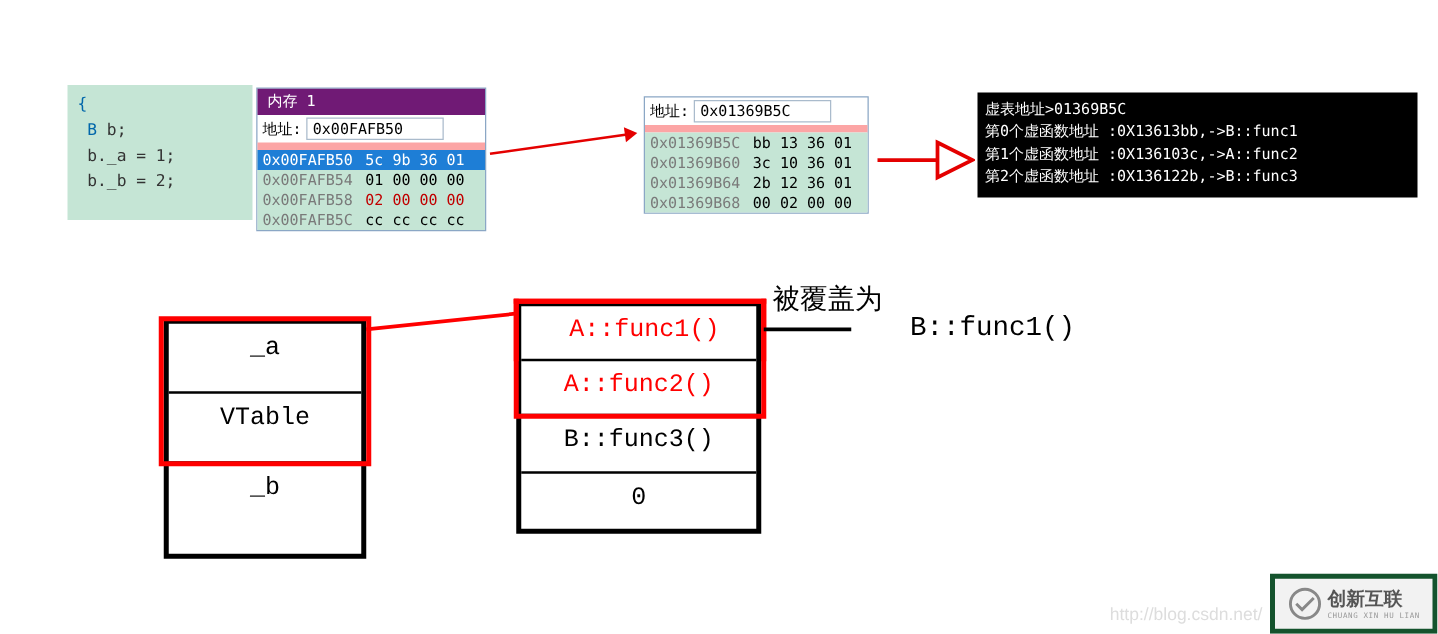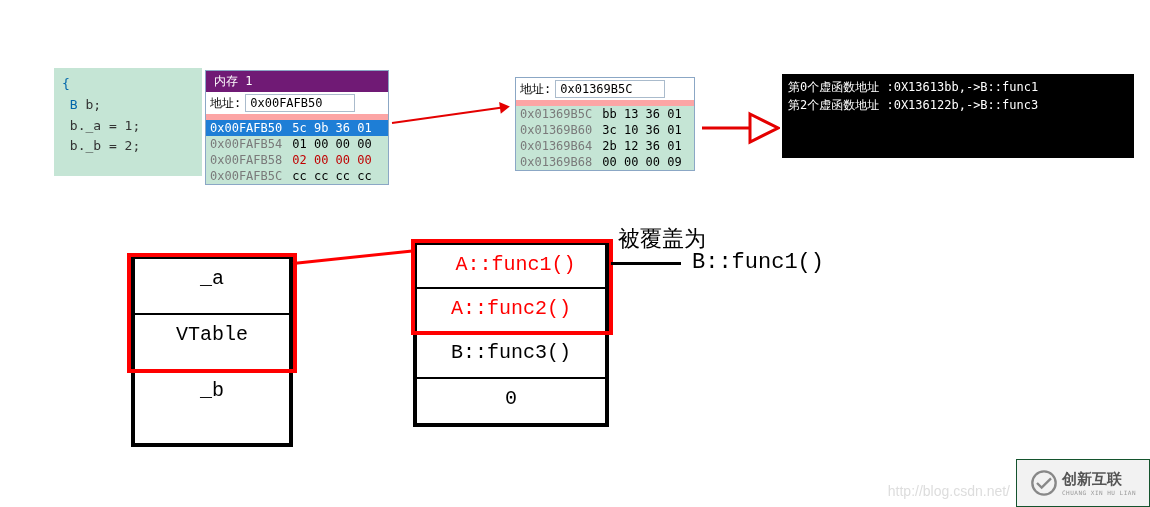--- a/index.html
+++ b/index.html
@@ -37,21 +37,21 @@
   .obj-row { border-bottom: 2px solid #000; text-align: center; font-family: "Courier New", monospace; font-size: 20px; padding: 8px 16px; }
   .obj-row:last-child { border-bottom: none; }
   .red-overlay { position: absolute; border: 4px solid #ff0000; pointer-events: none; }
   .red-text { color: #ff0000; }
   .black-line { position: absolute; height: 3px; background: #000; }
   .red-line { position: absolute; height: 3px; background: #ff0000; }
 
   .anno-text { position: absolute; font-family: "Courier New", "SimSun", monospace; font-size: 22px; }
 
   .watermark { position: absolute; right: 140px; bottom: 8px; color: #ddd; font-size: 14px; font-family: Arial; text-align: right; }
-  .logo { position: absolute; right: 0; bottom: 0; width: 134px; height: 48px; background: #f2f2f2; border: 1px solid #14532d; display: flex; align-items: center; justify-content: center; gap: 4px; color: #666; font-size: 16px; }
+  .logo { position: absolute; right: 0; bottom: 0; width: 134px; height: 48px; background: #f2f2f2; border: 4px solid #14532d; display: flex; align-items: center; justify-content: center; gap: 4px; color: #666; font-size: 16px; }
   .logo svg { width: 28px; height: 28px; }
 </style>
 </head>
 <body>
 
 <div class="code-block">
   <span class="par">{</span><br>
   &nbsp;<span class="kw">B</span><span> b;</span><br>
   &nbsp;<span>b._a = 1;</span><br>
   &nbsp;<span>b._b = 2;</span>
@@ -96,34 +96,36 @@
     <div class="row">
       <span class="addr">0x01369B60</span>
       <span class="bytes">3c 10 36 01</span>
     </div>
     <div class="row">
       <span class="addr">0x01369B64</span>
       <span class="bytes">2b 12 36 01</span>
     </div>
     <div class="row">
       <span class="addr">0x01369B68</span>
-      <span class="bytes">00 00 00 09</span>
+      <span class="bytes">00 02 00 00</span>
     </div>
   </div>
 </div>
 
 <div class="arrow-red-plain" style="left:392px; top:122px; width:115px; transform: rotate(-8deg);"></div>
 
 <svg class="arrow-bold" style="position:absolute; left:700px; top:108px; width:80px; height:40px;">
   <line x1="2" y1="20" x2="50" y2="20"></line>
   <polygon points="50,6 78,20 50,34" fill="none"></polygon>
 </svg>
 
 <div class="terminal">
+  <div>虚表地址&gt;01369B5C</div>
   <div>第0个虚函数地址 :0X13613bb,-&gt;B::func1</div>
+  <div>第1个虚函数地址 :0X136103c,-&gt;A::func2</div>
   <div>第2个虚函数地址 :0X136122b,-&gt;B::func3</div>
 </div>
 
 <div class="obj-box" style="left:131px; top:255px; width:162px;">
   <div class="obj-row" style="height:56px;">_a</div>
   <div class="obj-row" style="height:56px;">VTable</div>
   <div class="obj-row" style="height:72px; border-bottom:none;">_b</div>
 </div>
 <div class="red-overlay" style="left:127px; top:253px; width:170px; height:120px;"></div>
 
@@ -134,21 +136,21 @@
   <div class="obj-row" style="height:44px; border-bottom:none;">0</div>
 </div>
 <div class="red-overlay" style="left:411px; top:239px; width:202px; height:96px;"></div>
 <div class="red-overlay" style="left:411px; top:239px; width:202px; height:50px; border-bottom:none;"></div>
 
 <div class="red-line" style="left:293px; top:262px; width:120px; transform-origin:left center; transform:rotate(-6deg);"></div>
 
 <div class="black-line" style="left:611px; top:262px; width:70px;"></div>
 
 <span class="anno-text" style="left:618px; top:224px;">被覆盖为</span>
-<span class="anno-text" style="left:692px; top:250px;text-align:right;">B::func1()</span>
+<span class="anno-text" style="left:728px; top:250px;text-align:right;">B::func1()</span>
 
 <span class="watermark">http://blog.csdn.net/</span>
 <div class="logo">
   <svg viewBox="0 0 24 24">
       <circle cx="12" cy="12" r="10" fill="none" stroke="#888" stroke-width="2"></circle>
       <path d="M6 12 L10 16 L18 8" fill="none" stroke="#888" stroke-width="2"></path>
     </svg>
   <div>
     <div style="font-weight:bold; font-size:15px; color:#555;">创新互联</div>
     <div style="font-size:6px; color:#999; letter-spacing:0.5px;">CHUANG XIN HU LIAN</div>

